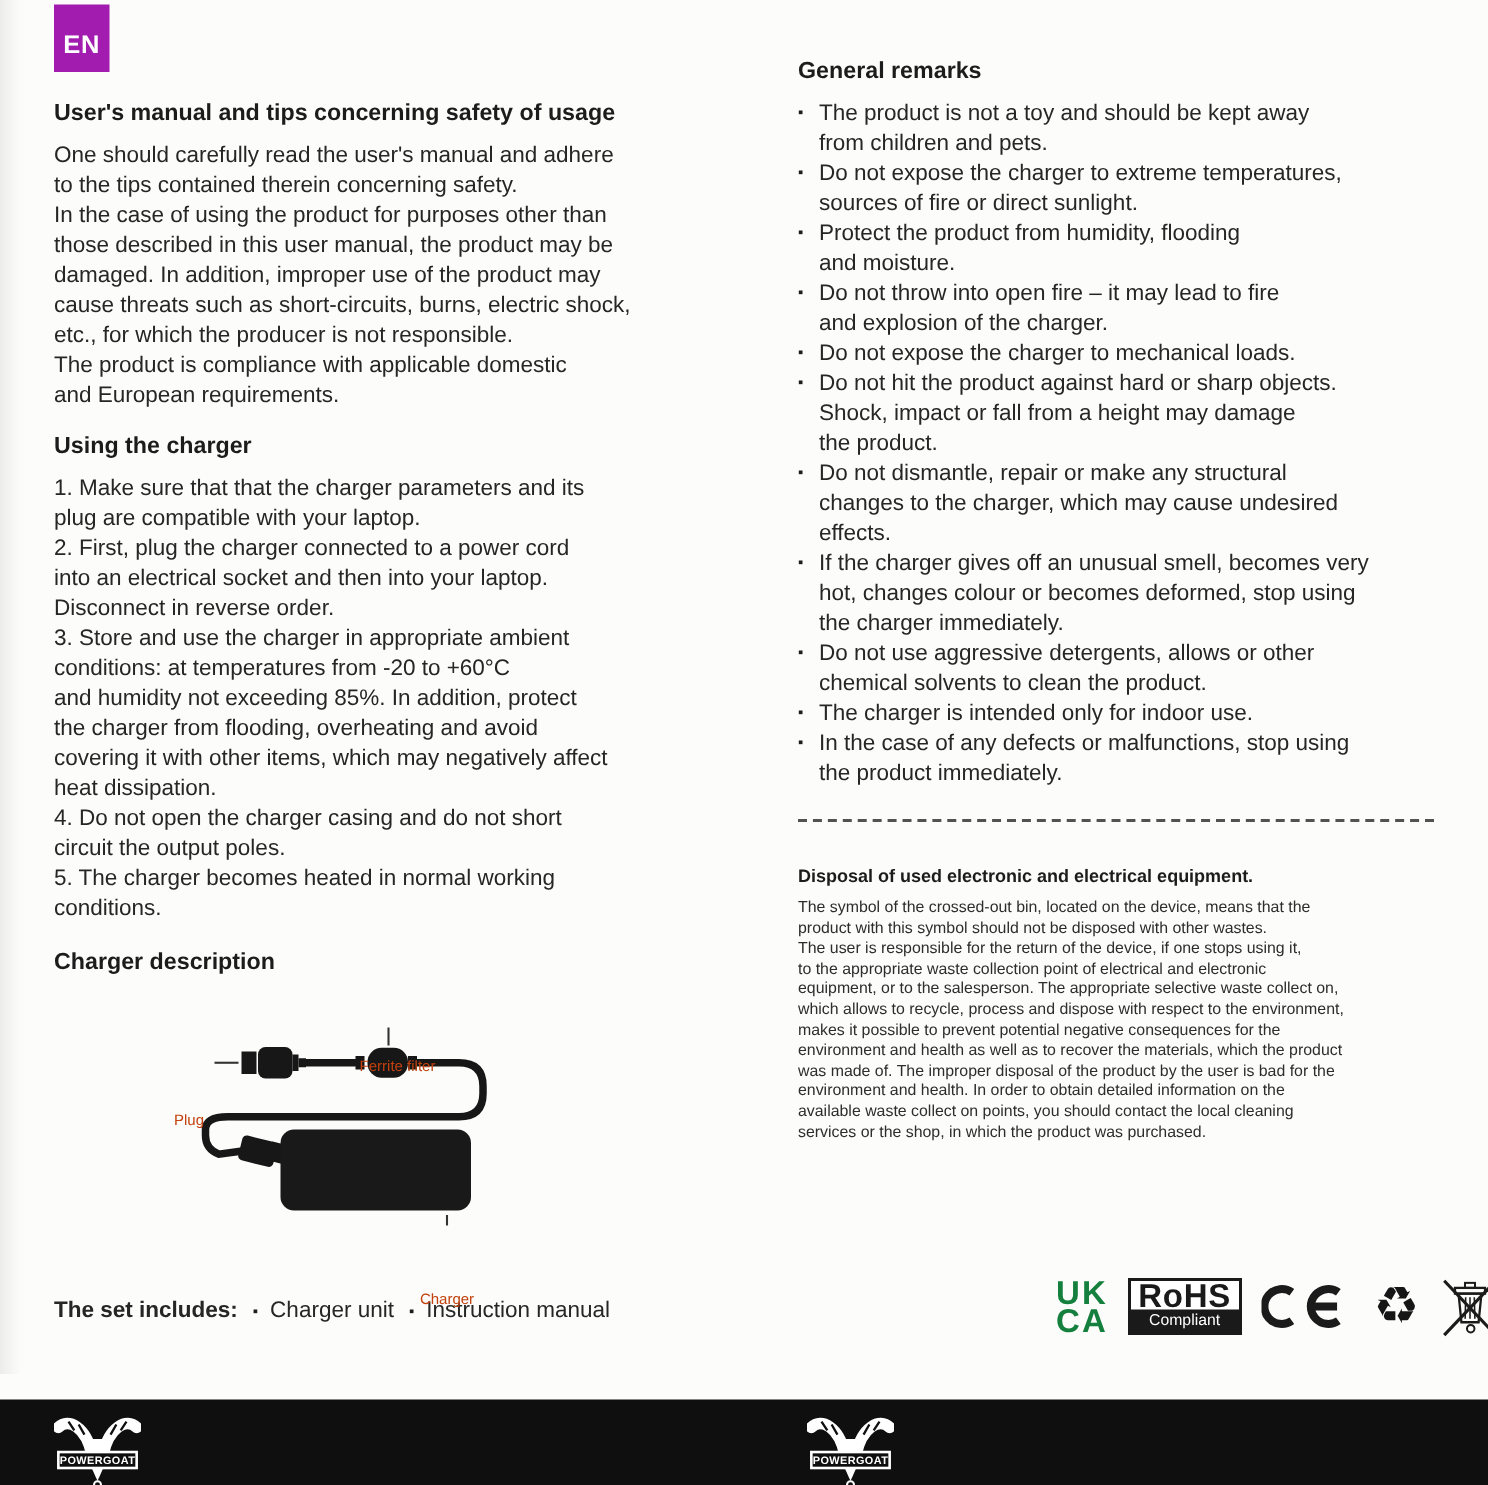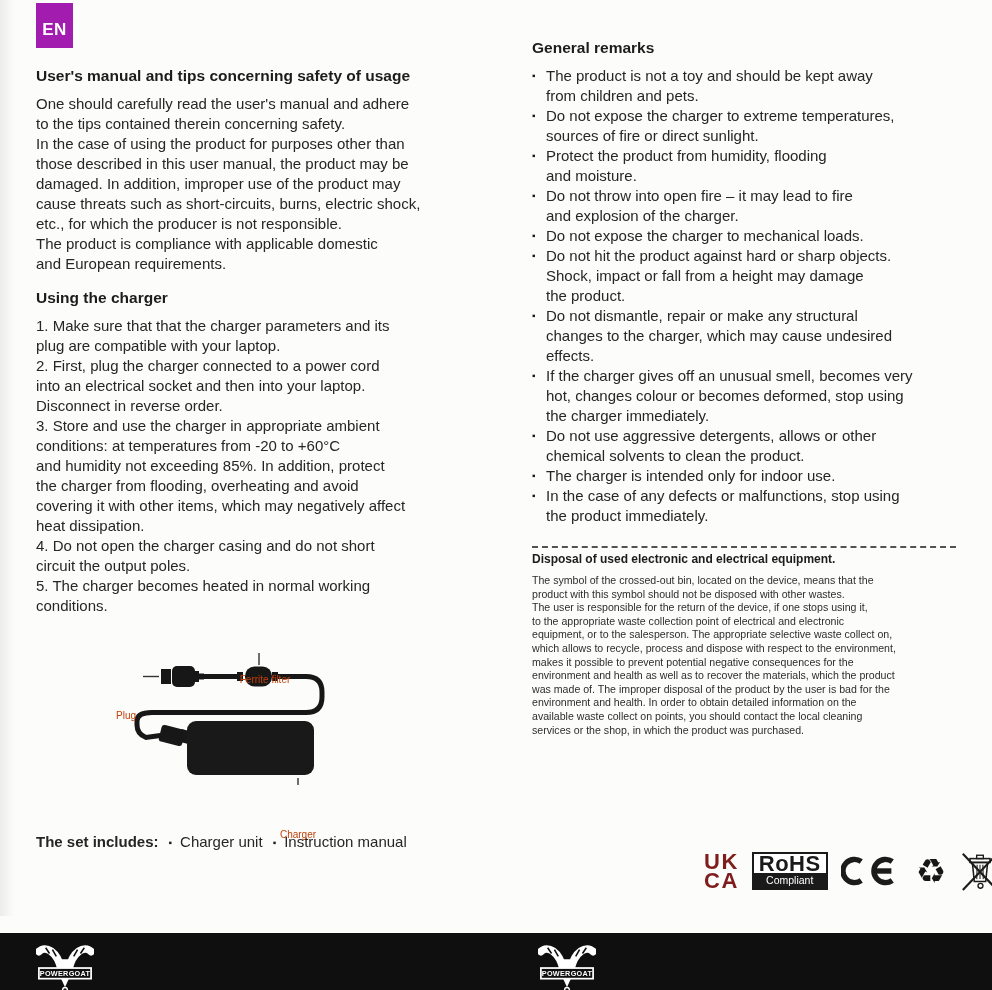--- a/index.html
+++ b/index.html
@@ -34,36 +34,36 @@
   ul.remarks{list-style:none;margin:8px 0 0;padding:0;}
   ul.remarks li{
     position:relative;padding-left:14px;font-size:15px;line-height:20px;
     white-space:pre-line;
   }
   ul.remarks li::before{
     content:"▪";position:absolute;left:0;top:0;font-size:10px;line-height:20px;color:#1d1d1d;
   }
   
   .dashed-sep{border:none;border-top:2px dashed #525252;margin:20px 0 0;width:424px;}
-  .disposal-h{font-size:12px;font-weight:bold;line-height:15px;margin:4px 0 0;color:#1c1c1c;}
+  .disposal-h{font-size:12px;font-weight:bold;line-height:15px;margin:29px 0 0;color:#1c1c1c;}
   .disposal-body{font-size:10.6px;line-height:13.6px;margin:7px 0 0;white-space:pre-line;color:#2d2d2d;}
   
   .diagram{position:relative;width:240px;height:178px;margin:12px 0 0 74px;}
   .diagram svg{position:absolute;left:0;top:0;}
   .dg-label{position:absolute;font-size:10px;color:#c2410c;line-height:14px;margin-top:40px;}
   .dg-ferrite{left:100px;top:1px;width:110px;text-align:center;}
   .dg-plug{left:6px;top:37px;}
   .dg-charger{left:156px;top:156px;width:64px;text-align:center;}
   
   .set-includes{margin:22px 0 0;font-size:15px;line-height:20px;display:flex;gap:10px;align-items:baseline;}
   .si-label{font-weight:bold;}
   .si-item::before{content:"▪";font-size:10px;margin-right:8px;vertical-align:1px;color:#1d1d1d;}
   
   .certs{position:absolute;left:704px;top:847px;height:48px;display:flex;align-items:center;gap:13px;}
-  .ukca{font-weight:bold;font-size:22px;line-height:19px;letter-spacing:1.5px;color:#7f1d1d;text-align:center;}
+  .ukca{font-weight:bold;font-size:22px;line-height:19px;letter-spacing:1.5px;color:#15803d;text-align:center;}
   .rohs{border:2.5px solid #1a1a1a;background:#fff;text-align:center;}
   .rohs-top{font-weight:bold;font-size:22px;line-height:19px;padding:0 5px;color:#1a1a1a;letter-spacing:.5px;}
   .rohs-bottom{background:#1a1a1a;color:#fff;font-size:10.5px;line-height:14px;padding:0 4px 1px;}
   .recycle{font-size:34px;line-height:34px;color:#161616;}
   
   .footer-bar{position:absolute;left:0;bottom:0;width:992px;height:57px;background:#0f0f0f;}
   .goat-logo{position:absolute;top:8px;}
   .goat-1{left:36px;}
   .goat-2{left:538px;}
 </style>
@@ -98,20 +98,21 @@
 and humidity not exceeding 85%. In addition, protect
 the charger from flooding, overheating and avoid
 covering it with other items, which may negatively affect
 heat dissipation.</div>
     <div class="step">4. Do not open the charger casing and do not short
 circuit the output poles.</div>
     <div class="step">5. The charger becomes heated in normal working
 conditions.</div>
   </div>
 
+  <h2 class="h mt14">Charger description</h2>
 
   <div class="diagram">
     <svg width="240" height="178" viewBox="0 0 240 178">
 
       <line x1="149" y1="21" x2="149" y2="33" stroke="#333" stroke-width="1.4"></line>
 
       <line x1="33" y1="44.5" x2="49" y2="44.5" stroke="#333" stroke-width="1.4"></line>
 
       <rect x="51" y="37" width="10" height="15" fill="#171717"></rect>
 

